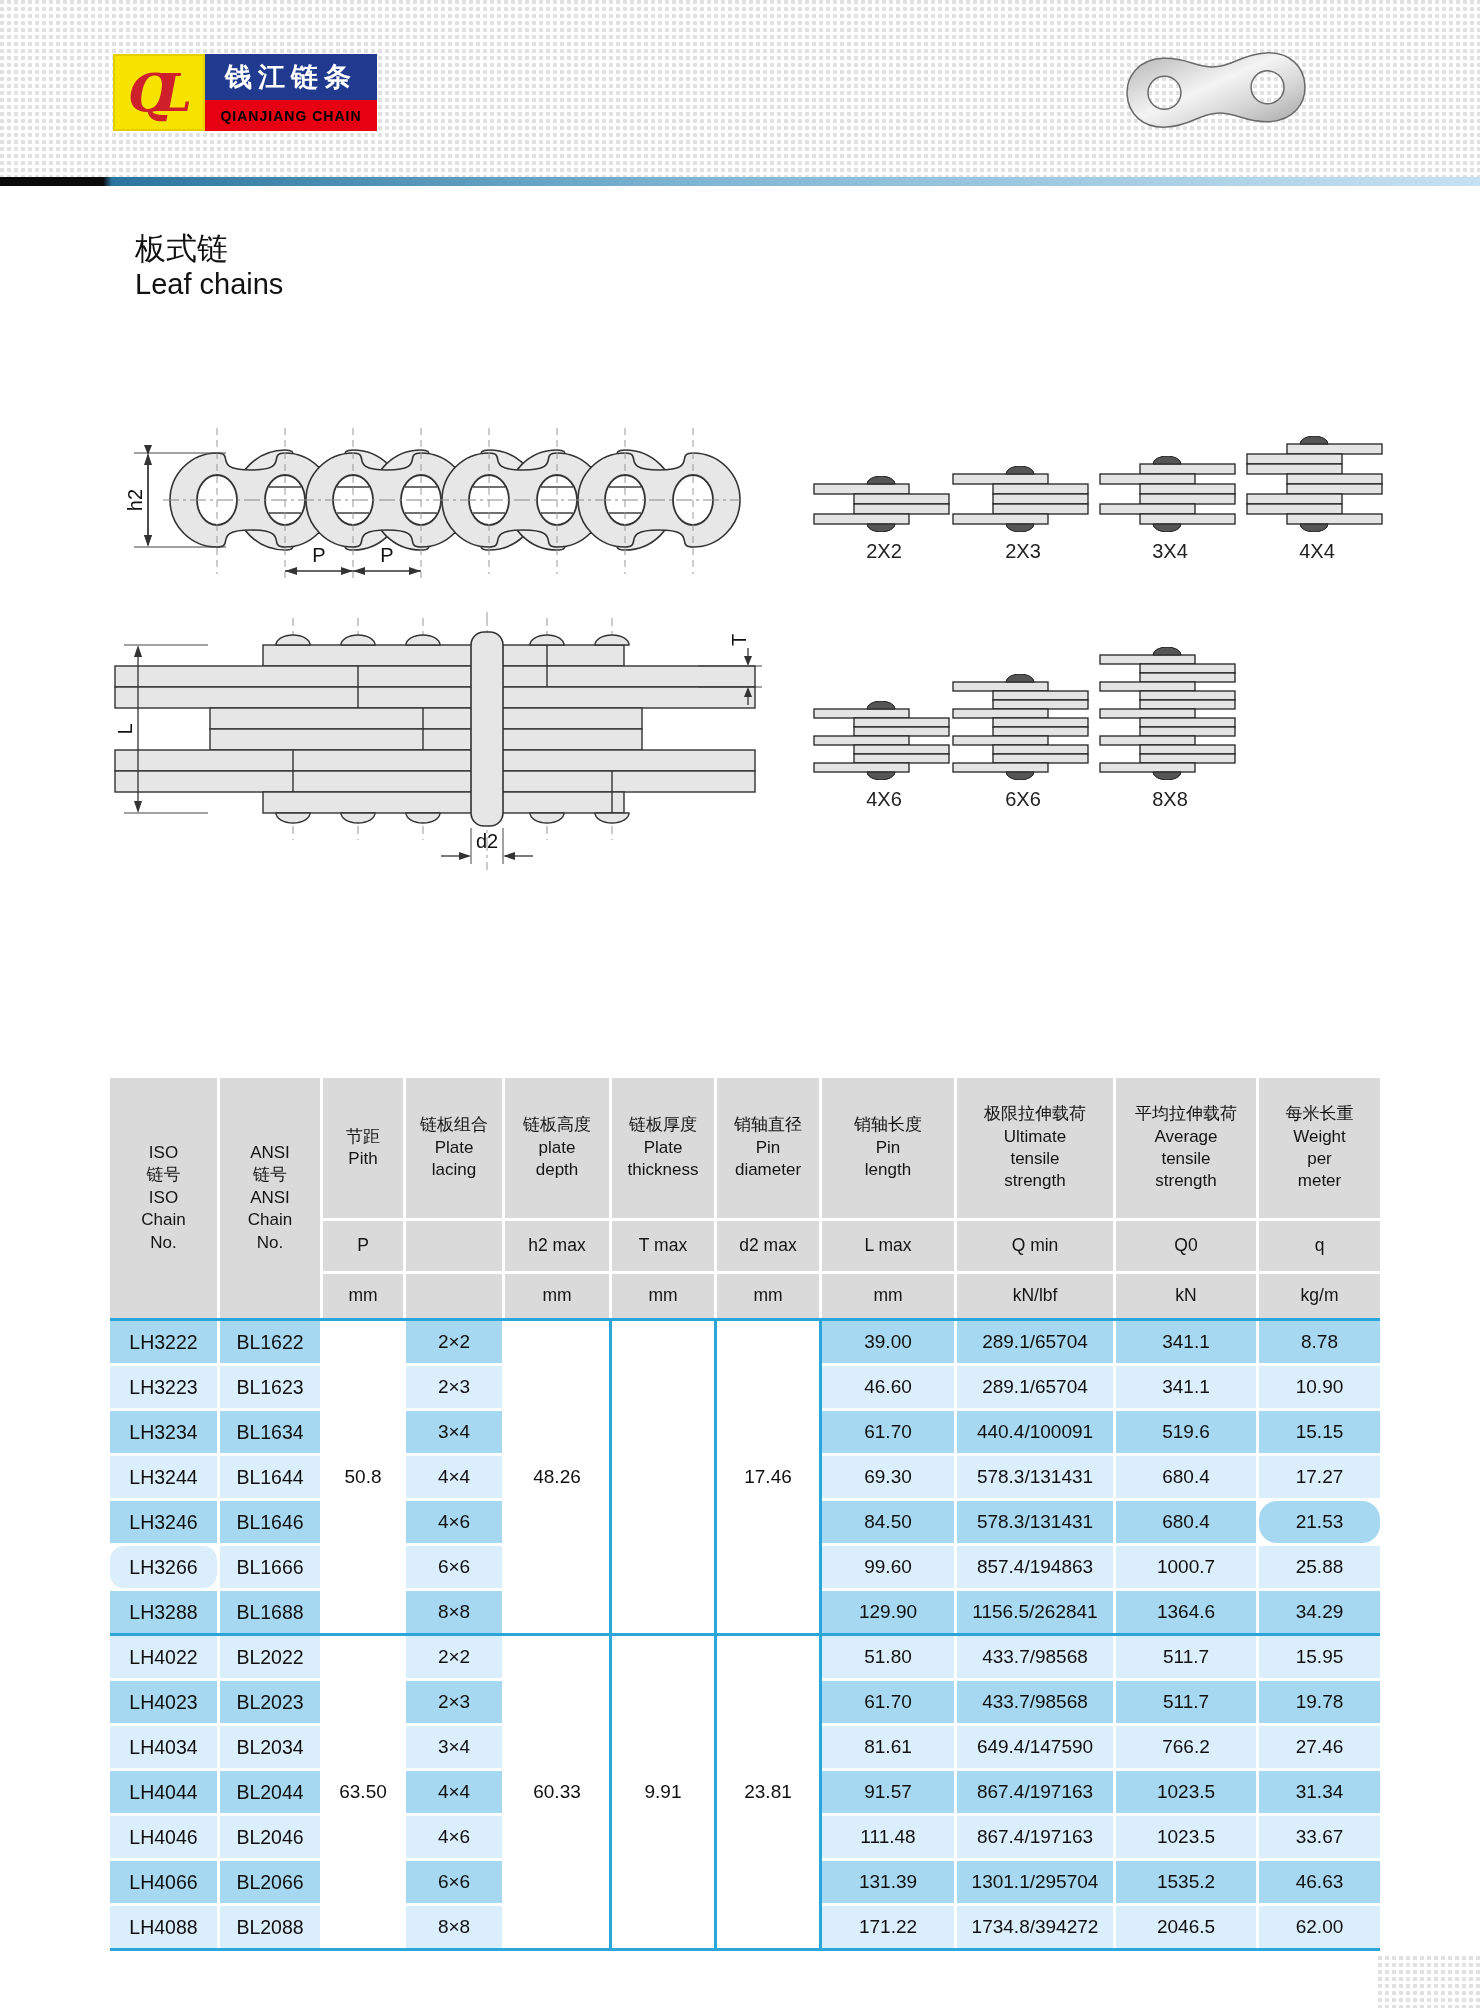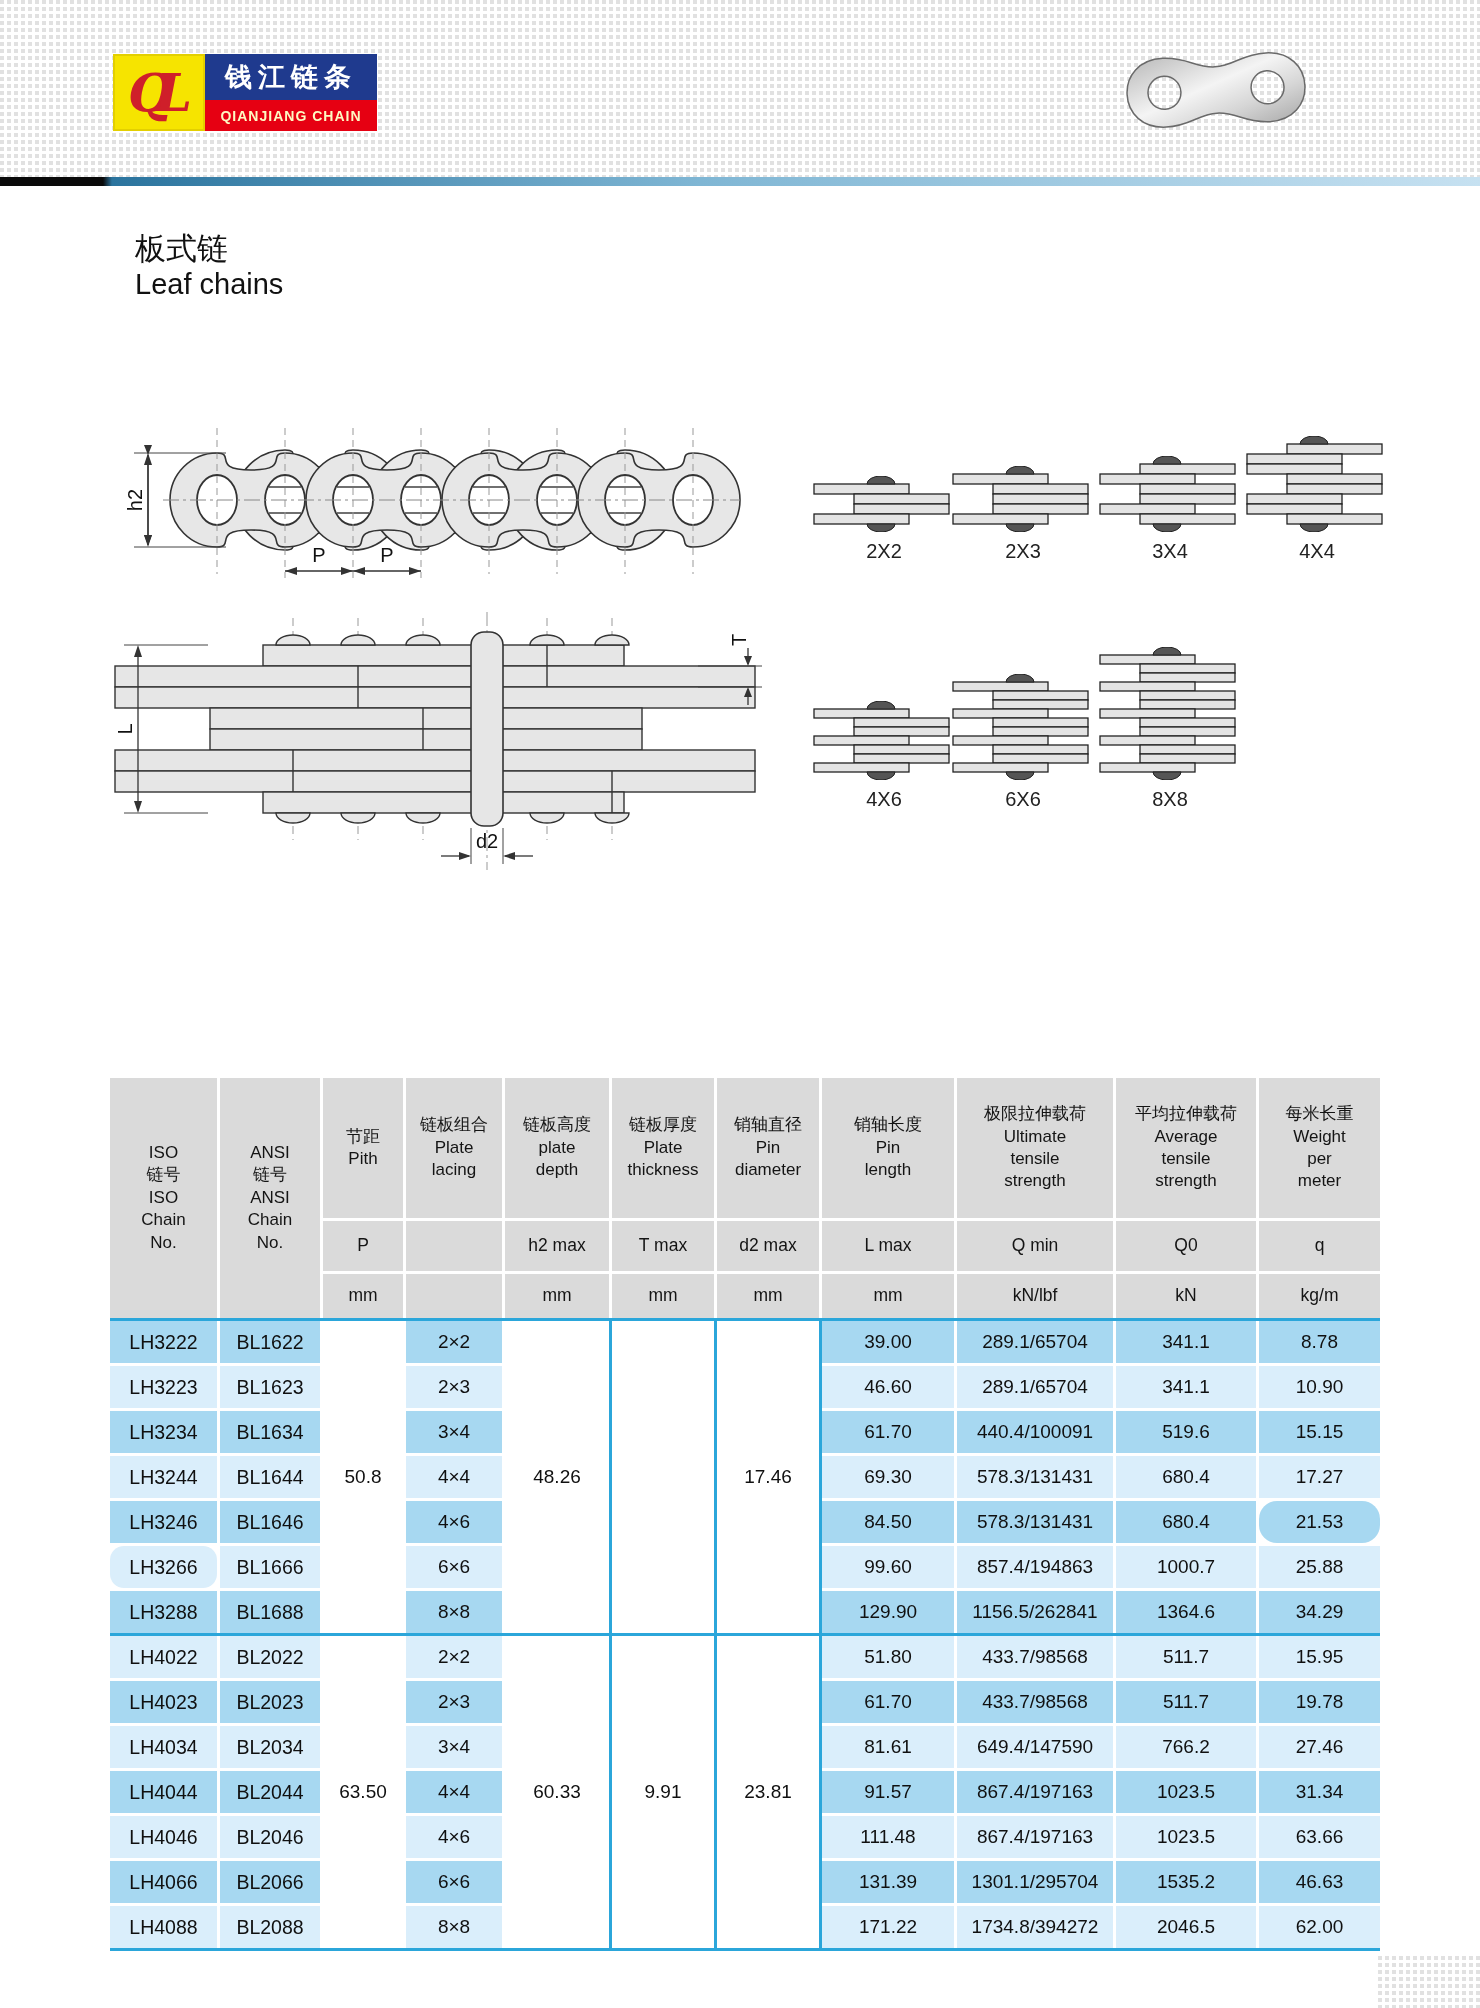--- a/index.html
+++ b/index.html
@@ -15,21 +15,21 @@
     background:linear-gradient(to right,#0a0a0a 0px,#0a0a0a 103px,#2b749e 112px,#7fb6d4 700px,#c6e1f1 1480px);}
   
   .logo{position:absolute;left:113px;top:54px;height:77px;display:flex;}
   .logo-yellow{width:92px;height:77px;background:#f6e400;border:2px solid #e3cf00;box-sizing:border-box;
     display:flex;align-items:center;justify-content:center;}
   .logo-mono{font-family:"DejaVu Serif",serif;font-style:italic;font-weight:700;font-size:52px;
     color:#cf1f2a;letter-spacing:-0.34em;padding-right:0.3em;}
   .logo-right{width:172px;display:flex;flex-direction:column;}
   .logo-blue{height:46px;background:#1f3a8e;color:#fff;display:flex;align-items:center;justify-content:center;
     font-size:27px;font-weight:700;letter-spacing:6px;}
-  .logo-red{height:31px;background:#e60012;color:#fef9c3;display:flex;align-items:center;justify-content:center;
+  .logo-red{height:31px;background:#e60012;color:#000000;display:flex;align-items:center;justify-content:center;
     font-size:14px;font-weight:700;letter-spacing:1px;}
   
   .title-zh{position:absolute;left:135px;top:228px;font-size:31px;font-weight:500;}
   .title-en{position:absolute;left:135px;top:268px;font-size:29px;font-weight:400;}
   
   .absbox{position:absolute;}
   .lace-label{position:absolute;width:160px;text-align:center;font-size:20px;color:#222;}
   svg text{font-family:"Liberation Sans",sans-serif;}
   
   .tblwrap{position:absolute;left:110px;top:1078px;width:1270px;height:876px;}
@@ -492,21 +492,21 @@
         <div class="c dark" style="grid-area: 14 / 8;">91.57</div>
         <div class="c dark" style="grid-area: 14 / 9;">867.4/197163</div>
         <div class="c dark" style="grid-area: 14 / 10;">1023.5</div>
         <div class="c dark" style="grid-area: 14 / 11;">31.34</div>
         <div class="c light cn" style="grid-area: 15 / 1;">LH4046</div>
         <div class="c light cn" style="grid-area: 15 / 2;">BL2046</div>
         <div class="c light" style="grid-area: 15 / 4;">4×6</div>
         <div class="c light" style="grid-area: 15 / 8;">111.48</div>
         <div class="c light" style="grid-area: 15 / 9;">867.4/197163</div>
         <div class="c light" style="grid-area: 15 / 10;">1023.5</div>
-        <div class="c light" style="grid-area: 15 / 11;">63.66</div>
+        <div class="c light" style="grid-area: 15 / 11;">33.67</div>
         <div class="c dark cn" style="grid-area: 16 / 1;">LH4066</div>
         <div class="c dark cn" style="grid-area: 16 / 2;">BL2066</div>
         <div class="c dark" style="grid-area: 16 / 4;">6×6</div>
         <div class="c dark" style="grid-area: 16 / 8;">131.39</div>
         <div class="c dark" style="grid-area: 16 / 9;">1301.1/295704</div>
         <div class="c dark" style="grid-area: 16 / 10;">1535.2</div>
         <div class="c dark" style="grid-area: 16 / 11;">46.63</div>
         <div class="c light cn" style="grid-area: 17 / 1;">LH4088</div>
         <div class="c light cn" style="grid-area: 17 / 2;">BL2088</div>
         <div class="c light" style="grid-area: 17 / 4;">8×8</div>

